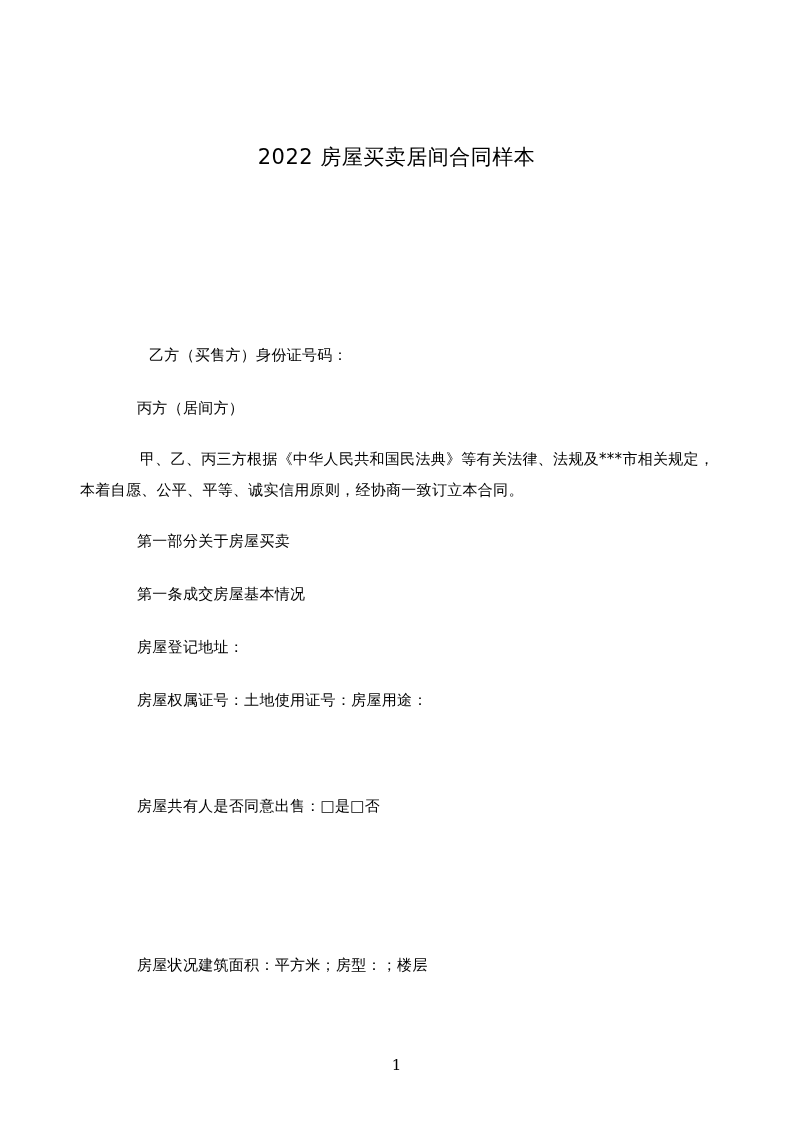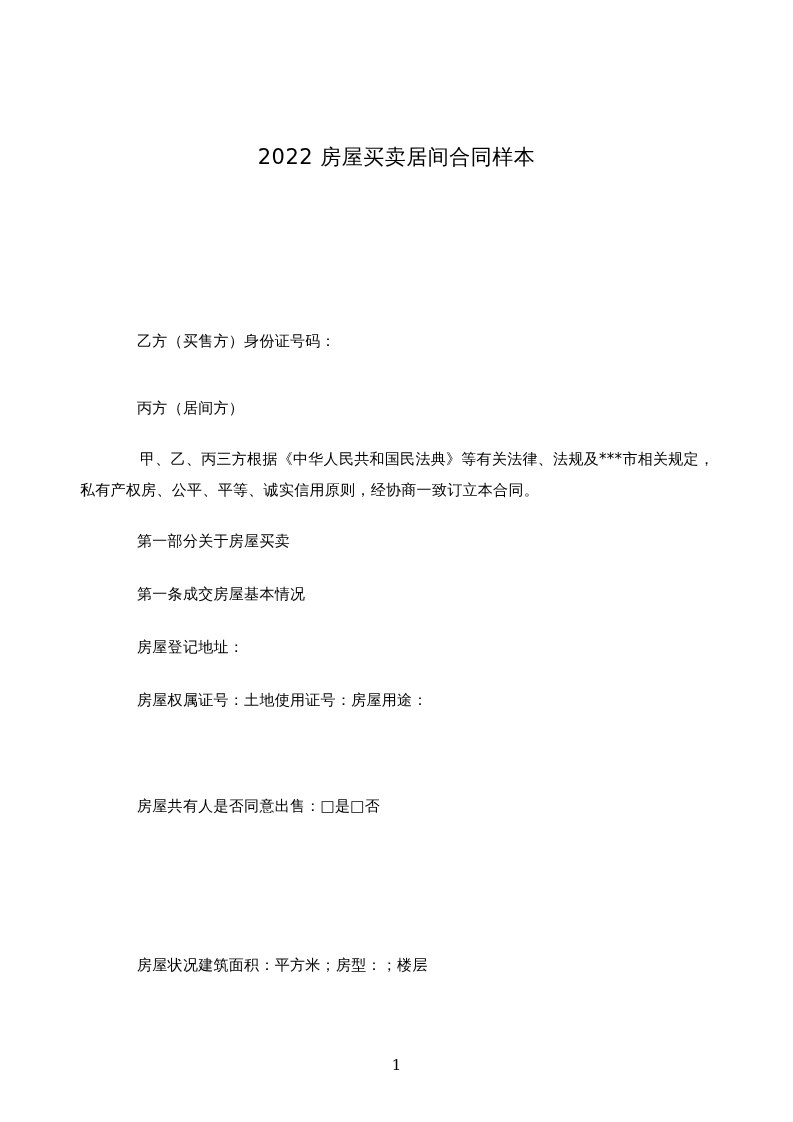--- a/index.html
+++ b/index.html
@@ -60,24 +60,24 @@
     line-height: 20px;
   }
 </style>
 </head>
 <body>
 
 <div class="page">
 
   <div class="title">2022 房屋买卖居间合同样本</div>
 
-  <div class="line" style="top:331px;">乙方（买售方）身份证号码：</div>
+  <div class="line" style="top:345px;margin-left:12px;">乙方（买售方）身份证号码：</div>
   <div class="line" style="top:398px;">丙方（居间方）</div>
 
-  <div class="para" style="top:444px;">甲、乙、丙三方根据《中华人民共和国民法典》等有关法律、法规及***市相关规定，私有产权房、公平、平等、诚实信用原则，经协商一致订立本合同。</div>
+  <div class="para" style="top:444px;">甲、乙、丙三方根据《中华人民共和国民法典》等有关法律、法规及***市相关规定，本着自愿、公平、平等、诚实信用原则，经协商一致订立本合同。</div>
 
   <div class="line" style="top:531px;">第一部分关于房屋买卖</div>
   <div class="line" style="top:584px;font-family:Liberation Serif, serif;">第一条成交房屋基本情况</div>
   <div class="line" style="top:637px;">房屋登记地址：</div>
   <div class="line" style="top:690px;">房屋权属证号：土地使用证号：房屋用途：</div>
   <div class="line" style="top:796px;">房屋共有人是否同意出售：□是□否</div>
   <div class="line" style="top:955px;">房屋状况建筑面积：平方米；房型：；楼层</div>
 
   <div class="page-number">1</div>
 

